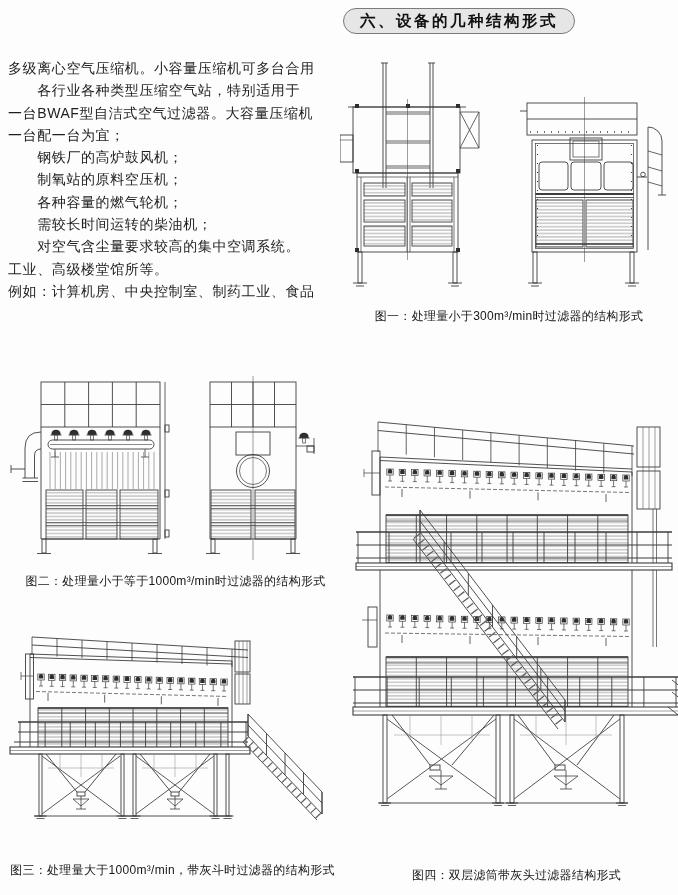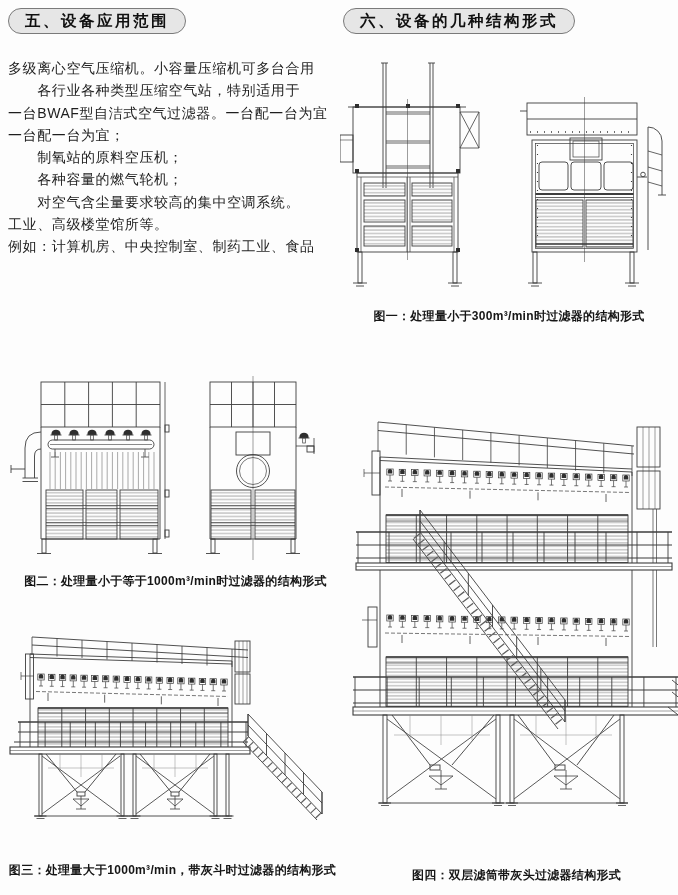--- a/index.html
+++ b/index.html
@@ -15,21 +15,21 @@
     position:absolute;height:22px;line-height:22px;padding:1px 16px;
     border-radius:13px;background:var(--header_fill);
     border:1px solid var(--header_border);
     font-weight:bold;font-size:15.5px;letter-spacing:2.5px;color:#101010;
     white-space:nowrap;
   }
   .intro{
     position:absolute;left:8px;top:57px;width:332px;
     font-size:14px;line-height:22.3px;letter-spacing:0.6px;color:var(--text);
   }
-  .figwrap{position:absolute;font-weight:bold;}
+  .figwrap{position:absolute;}
   .figwrap svg{display:block;}
   figcaption{
     position:absolute;left:0;right:0;text-align:center;
     font-size:12px;color:#161616;letter-spacing:0.3px;white-space:nowrap;
   }
   svg .s{stroke:var(--ink);fill:none;}
   svg .dark{fill:#2e2e2e;stroke:none;}
   svg .lvr{stroke:var(--ink);fill:url(#louv);}
   svg .wf{fill:#ffffff;stroke:var(--ink);}
 </style>
@@ -54,30 +54,31 @@
     </g>
     <g id="foot">
       <line x1="-6" y1="0" x2="6" y2="0" style="stroke:var(--ink);stroke-width:1"></line>
       <line x1="-4" y1="2.5" x2="4" y2="2.5" style="stroke:var(--ink);stroke-width:0.8"></line>
     </g>
   </defs>
 </svg>
 
 <div class="page">
 
-  <div class="pill" style="left:8px;top:8px">五、设备应用范围</div>
   <div class="pill" style="left:343px;top:8px">六、设备的几种结构形式</div>
 
   <div class="intro">
     <div>多级离心空气压缩机。小容量压缩机可多台合用</div>
     <div>　　各行业各种类型压缩空气站，特别适用于</div>
-    <div>一台BWAF型自洁式空气过滤器。一台配一台为宜</div>
+    <div>一台BWAF型自洁式空气过滤器。大容量压缩机</div>
     <div>一台配一台为宜；</div>
+    <div>　　钢铁厂的高炉鼓风机；</div>
     <div>　　制氧站的原料空压机；</div>
     <div>　　各种容量的燃气轮机；</div>
+    <div>　　需较长时间运转的柴油机；</div>
     <div>　　对空气含尘量要求较高的集中空调系统。</div>
     <div>工业、高级楼堂馆所等。</div>
     <div>例如：计算机房、中央控制室、制药工业、食品</div>
   </div>
 
   <figure class="figwrap" style="left:340px;top:55px;width:338px;height:268px;margin:0">
     <svg viewBox="0 0 338 250" width="338" height="250">
       <g class="s" stroke-width="0.9">
 
         <path d="M8,52 H126"></path>

